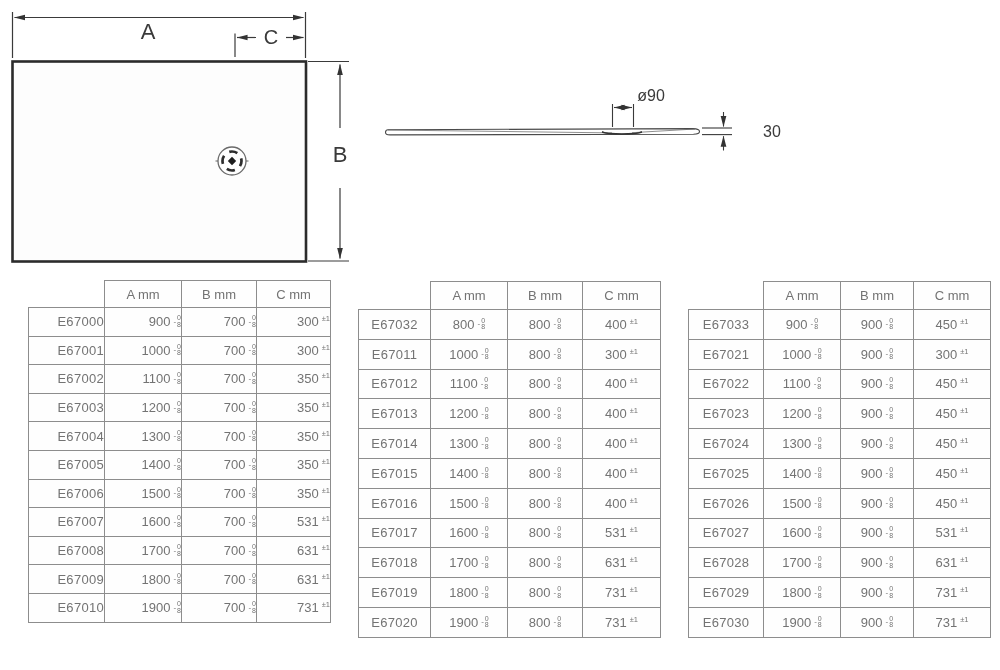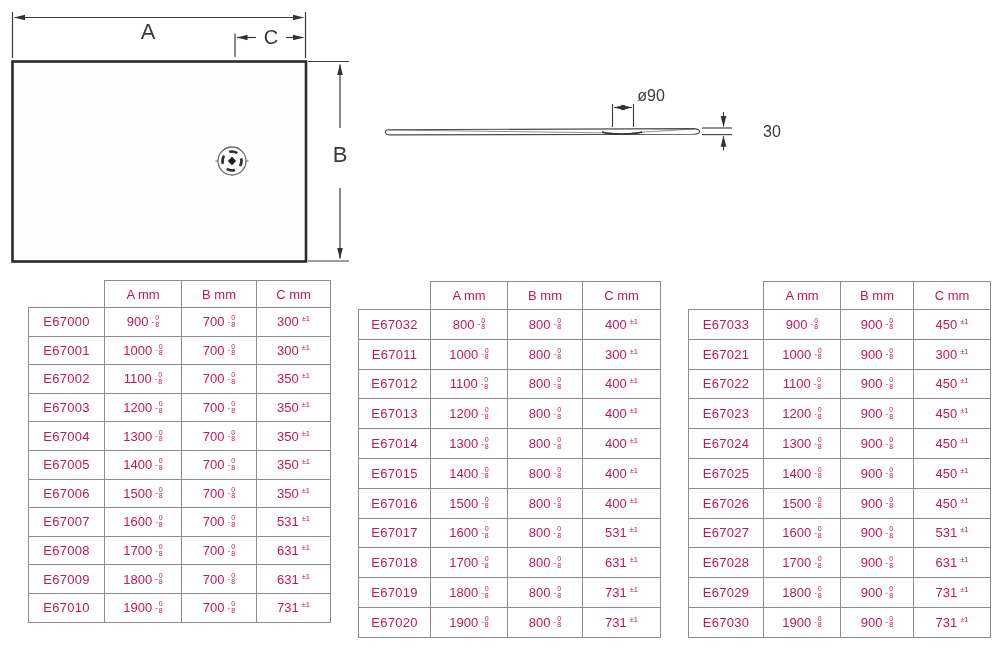--- a/index.html
+++ b/index.html
@@ -10,29 +10,29 @@
   }
   .abs{position:absolute;}
   .dimlabel{
     position:absolute;color:#3a3a3a;text-align:center;
     font-family:"Liberation Sans","DejaVu Sans",sans-serif;
   }
   svg{position:absolute;overflow:visible;}
 
   table.spec{
     position:absolute;border-collapse:collapse;table-layout:fixed;
-    font-size:13px;color:#be185d;background:transparent;
+    font-size:13px;color:#737373;background:transparent;
   }
   table.spec th, table.spec td{
     border:1px solid #8d8d8d;text-align:center;vertical-align:middle;
     padding:0;font-weight:400;background:#fefefe;
   }
   table.spec th.corner{border:none;background:transparent;}
   table.t1 thead th{height:26px;}
-  table.t1 tbody td{height:27.6px;}
+  table.t1 tbody td{height:27.6px;text-align:right;}
   table.t2 thead th, table.t3 thead th{height:27px;}
   table.t2 tbody td, table.t3 tbody td{height:28.8px;}
   td.code{letter-spacing:.3px;}
 
   .tolab{
     display:inline-flex;align-items:center;margin-left:3px;
     vertical-align:middle;transform:translateY(-1px);
   }
   .tm{font-size:8px;line-height:8px;margin-right:1px;}
   .tst{display:inline-flex;flex-direction:column;font-size:7px;line-height:6.6px;}

